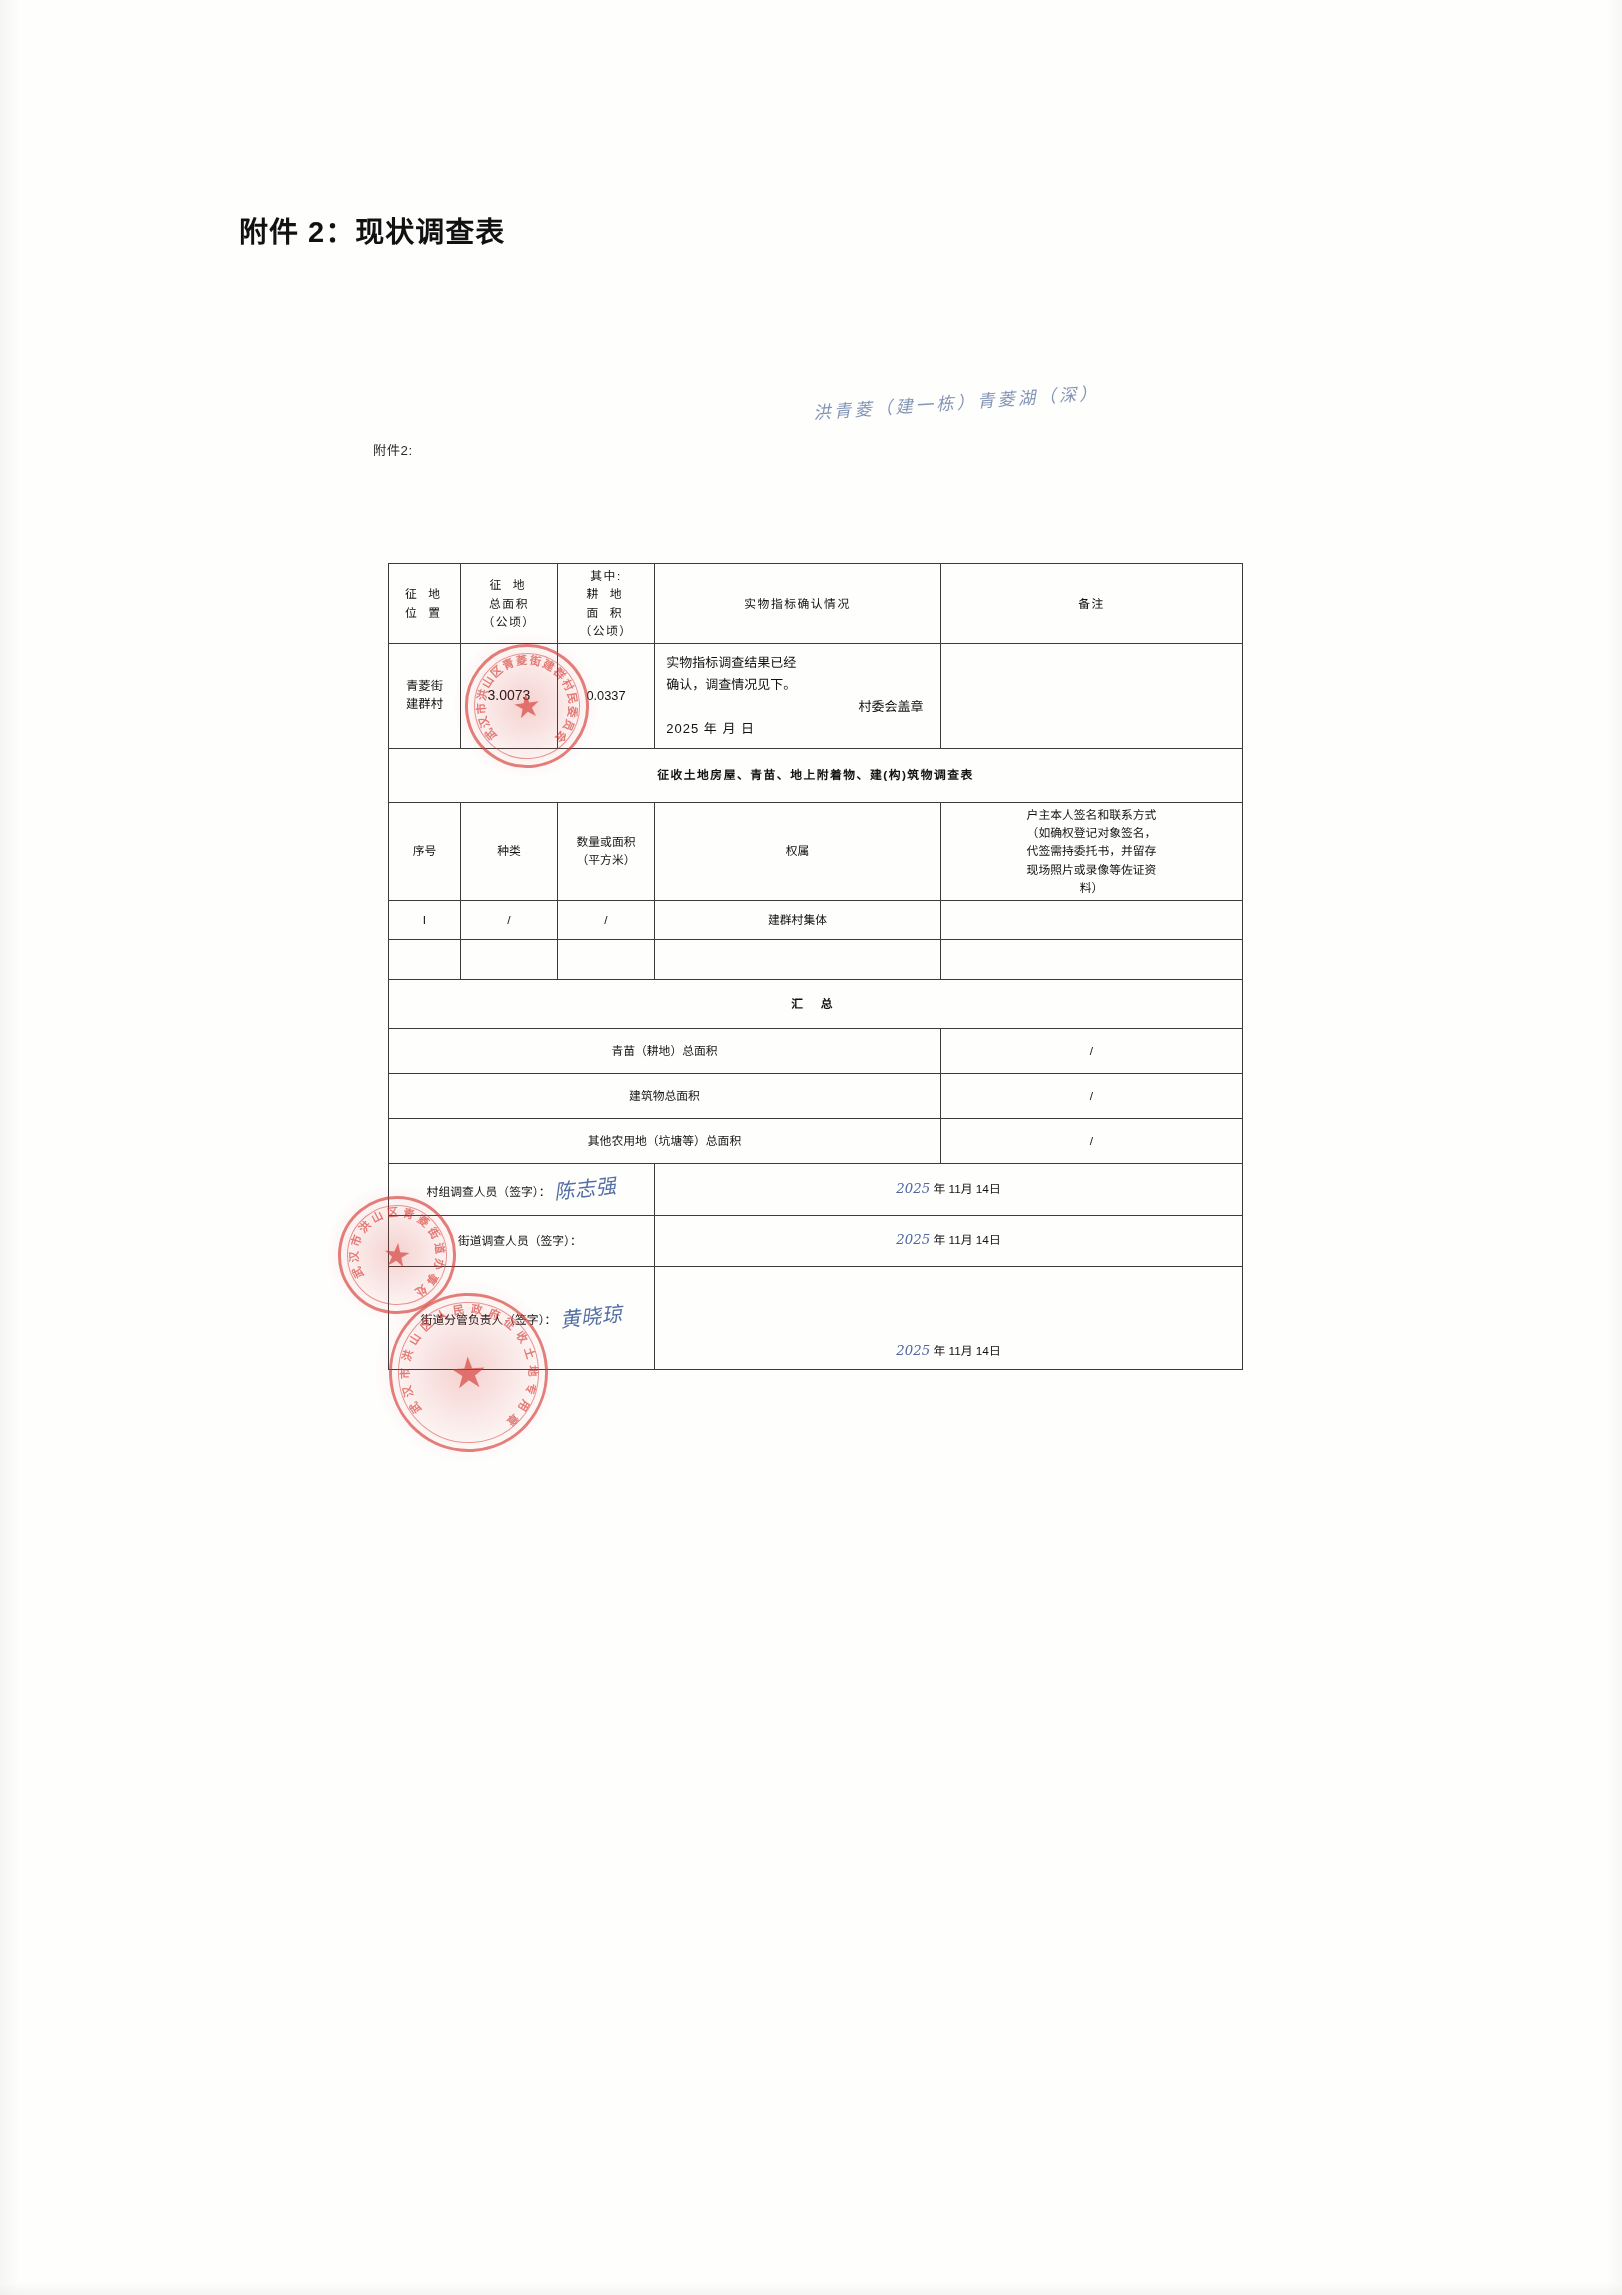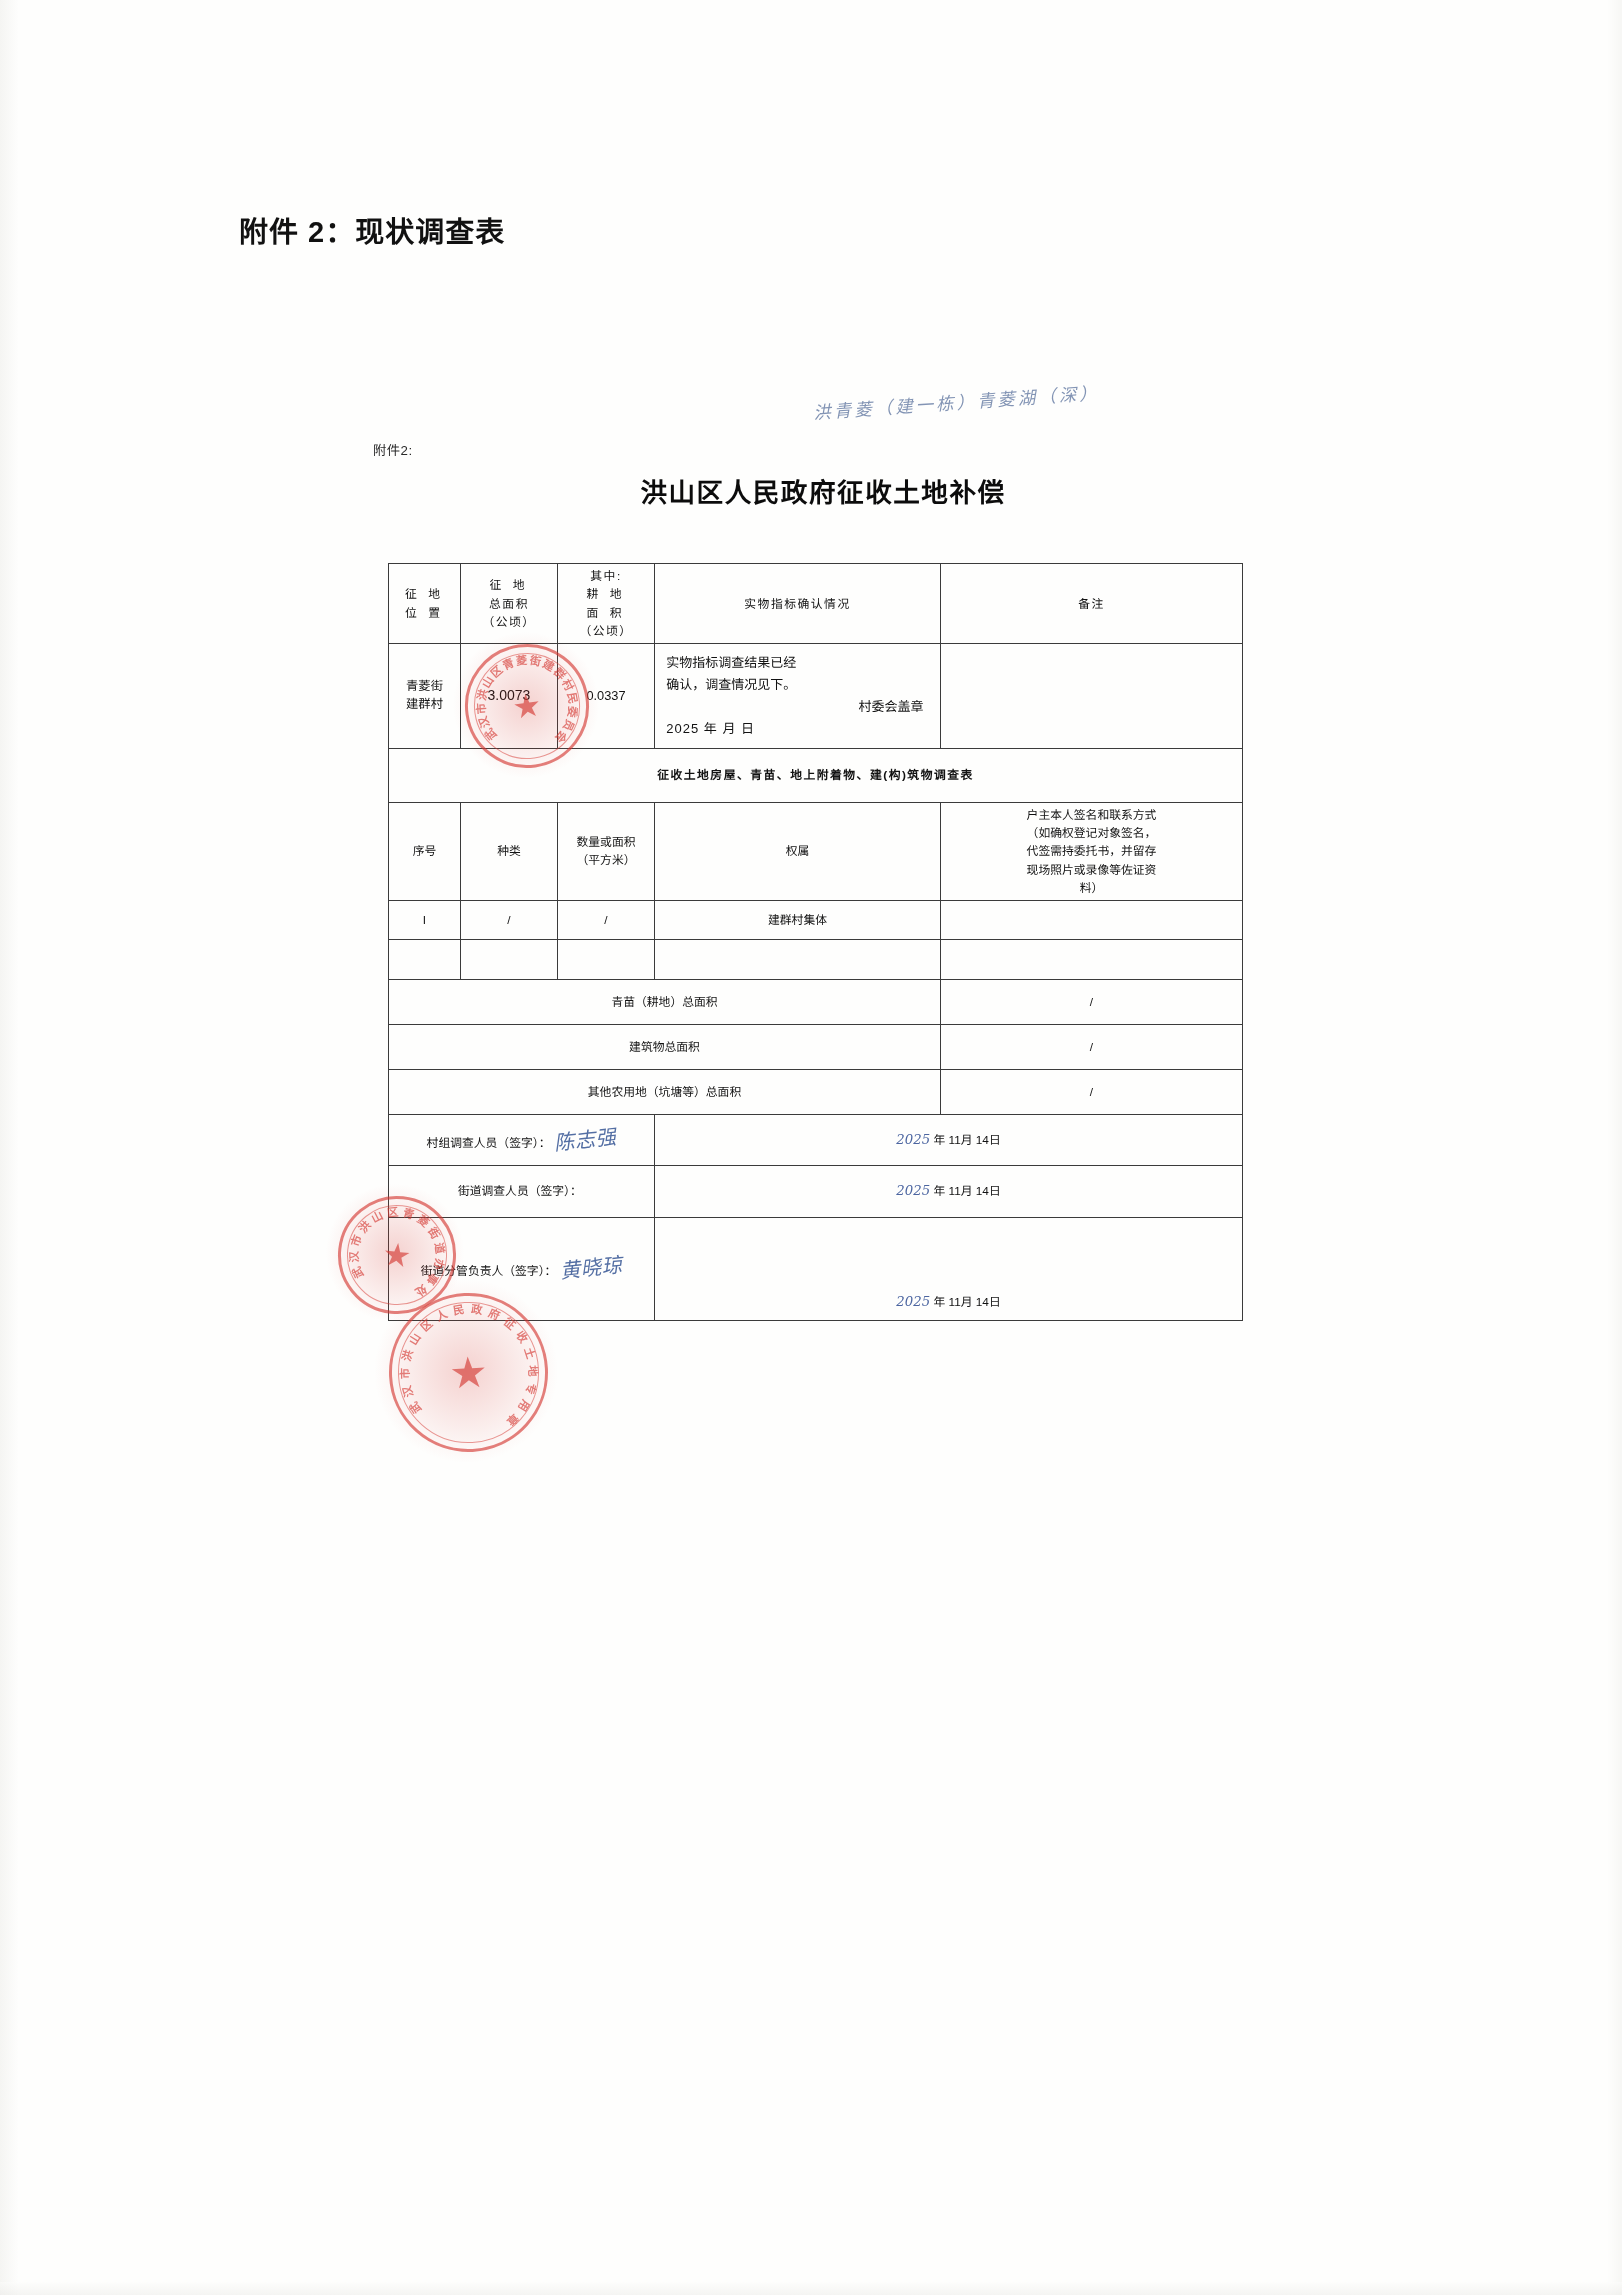--- a/index.html
+++ b/index.html
@@ -280,21 +280,20 @@
 
   <div class="doc-heading">附件 2：现状调查表</div>
 
   <div class="sheet">
 
     <div class="attach-label">附件2:</div>
 
     <div class="corner-hand">洪青菱（建一栋）青菱湖（深）</div>
 
     <div class="form-title">
-      <div class="line1">洪山区人民政府征收土地补偿</div>
     </div>
 
     <table class="form">
       <colgroup>
         <col style="width:72px">
         <col style="width:97px">
         <col style="width:97px">
         <col style="width:286px">
         <col style="width:302px">
       </colgroup>
@@ -384,20 +383,23 @@
         </tr>
 
         <tr>
           <td class="row-blank"></td>
           <td></td>
           <td></td>
           <td></td>
           <td></td>
         </tr>
 
+        <tr>
+          <td class="summary-title" colspan="5">汇  总</td>
+        </tr>
 
         <tr>
           <td class="sum-row" colspan="4">青苗（耕地）总面积</td>
           <td class="slash">/</td>
         </tr>
         <tr>
           <td class="sum-row" colspan="4">建筑物总面积</td>
           <td class="slash">/</td>
         </tr>
         <tr>

